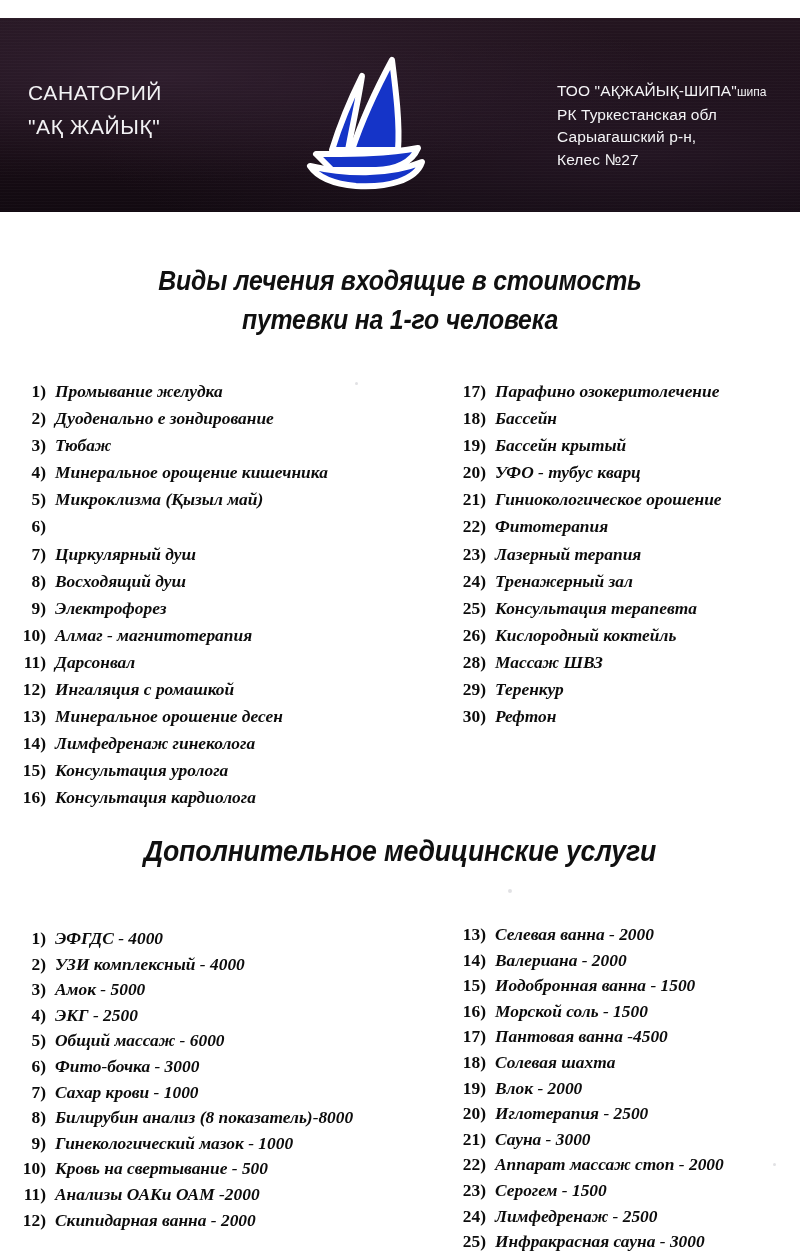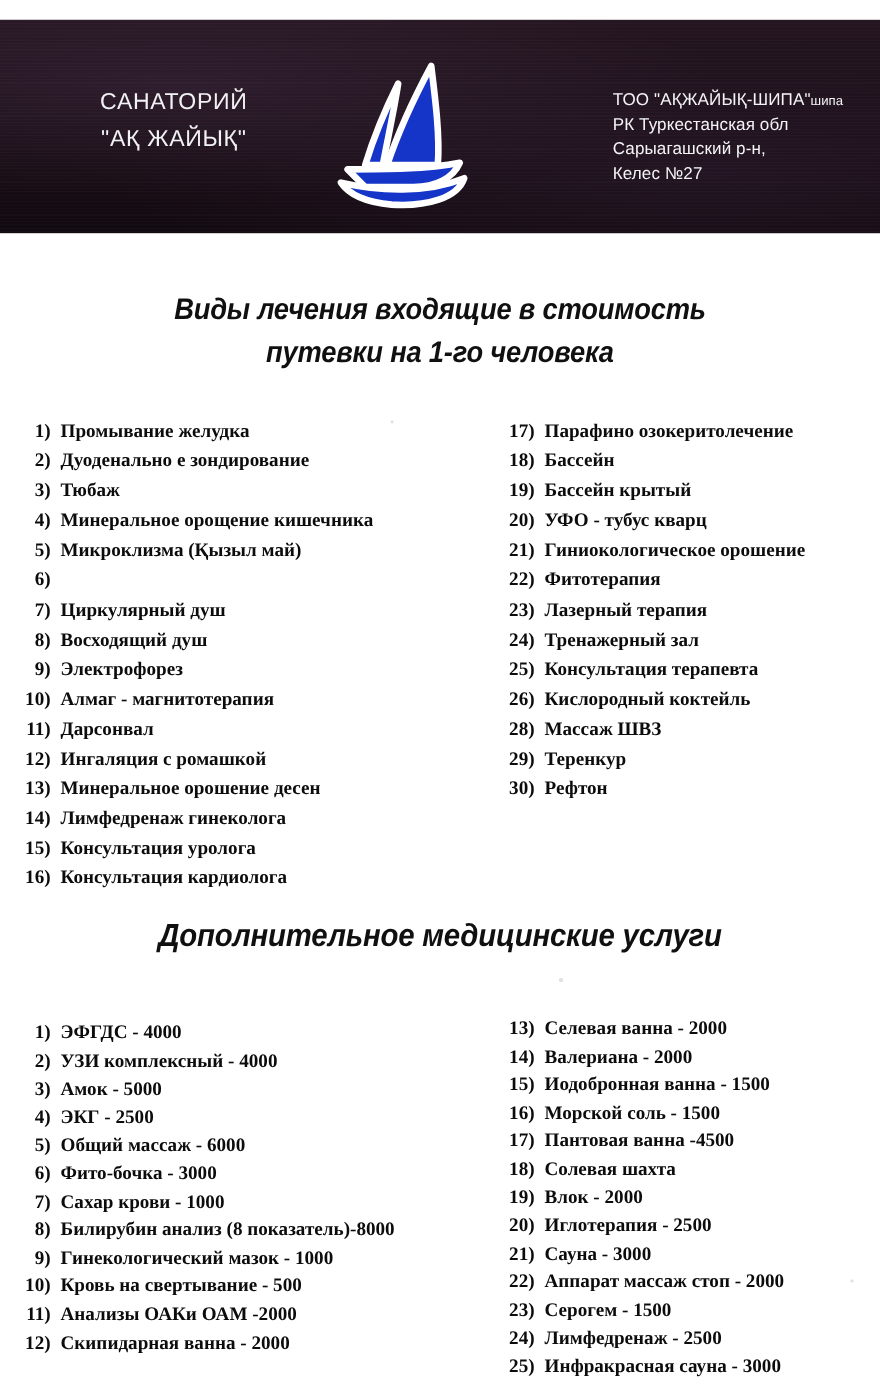--- a/index.html
+++ b/index.html
@@ -45,21 +45,21 @@
   .brand-block {
     position: absolute;
     left: 28px;
     top: 58px;
     width: 260px;
     color: #f2f2f4;
     font-family: "Liberation Sans", "DejaVu Sans", sans-serif;
     font-size: 21px;
     letter-spacing: 0.6px;
     line-height: 34px;
-    text-align: center;
+    text-align: left;
     z-index: 3;
   }
   .brand-line { display: block; white-space: nowrap; }
 
   .logo-wrap {
     position: absolute;
     left: 292px;
     top: 32px;
     width: 160px;
     height: 150px;
@@ -122,20 +122,21 @@
     display: flex;
     align-items: baseline;
     white-space: nowrap;
   }
   .li .num {
     flex: 0 0 auto;
     text-align: right;
   }
   .li .txt {
     flex: 0 0 auto;
+    font-style: italic;
   }
 
   
   #list-included-left {
     left: 18px;
     top: 378px;
     width: 420px;
     font-size: 17.4px;
     line-height: 27.1px;
   }

